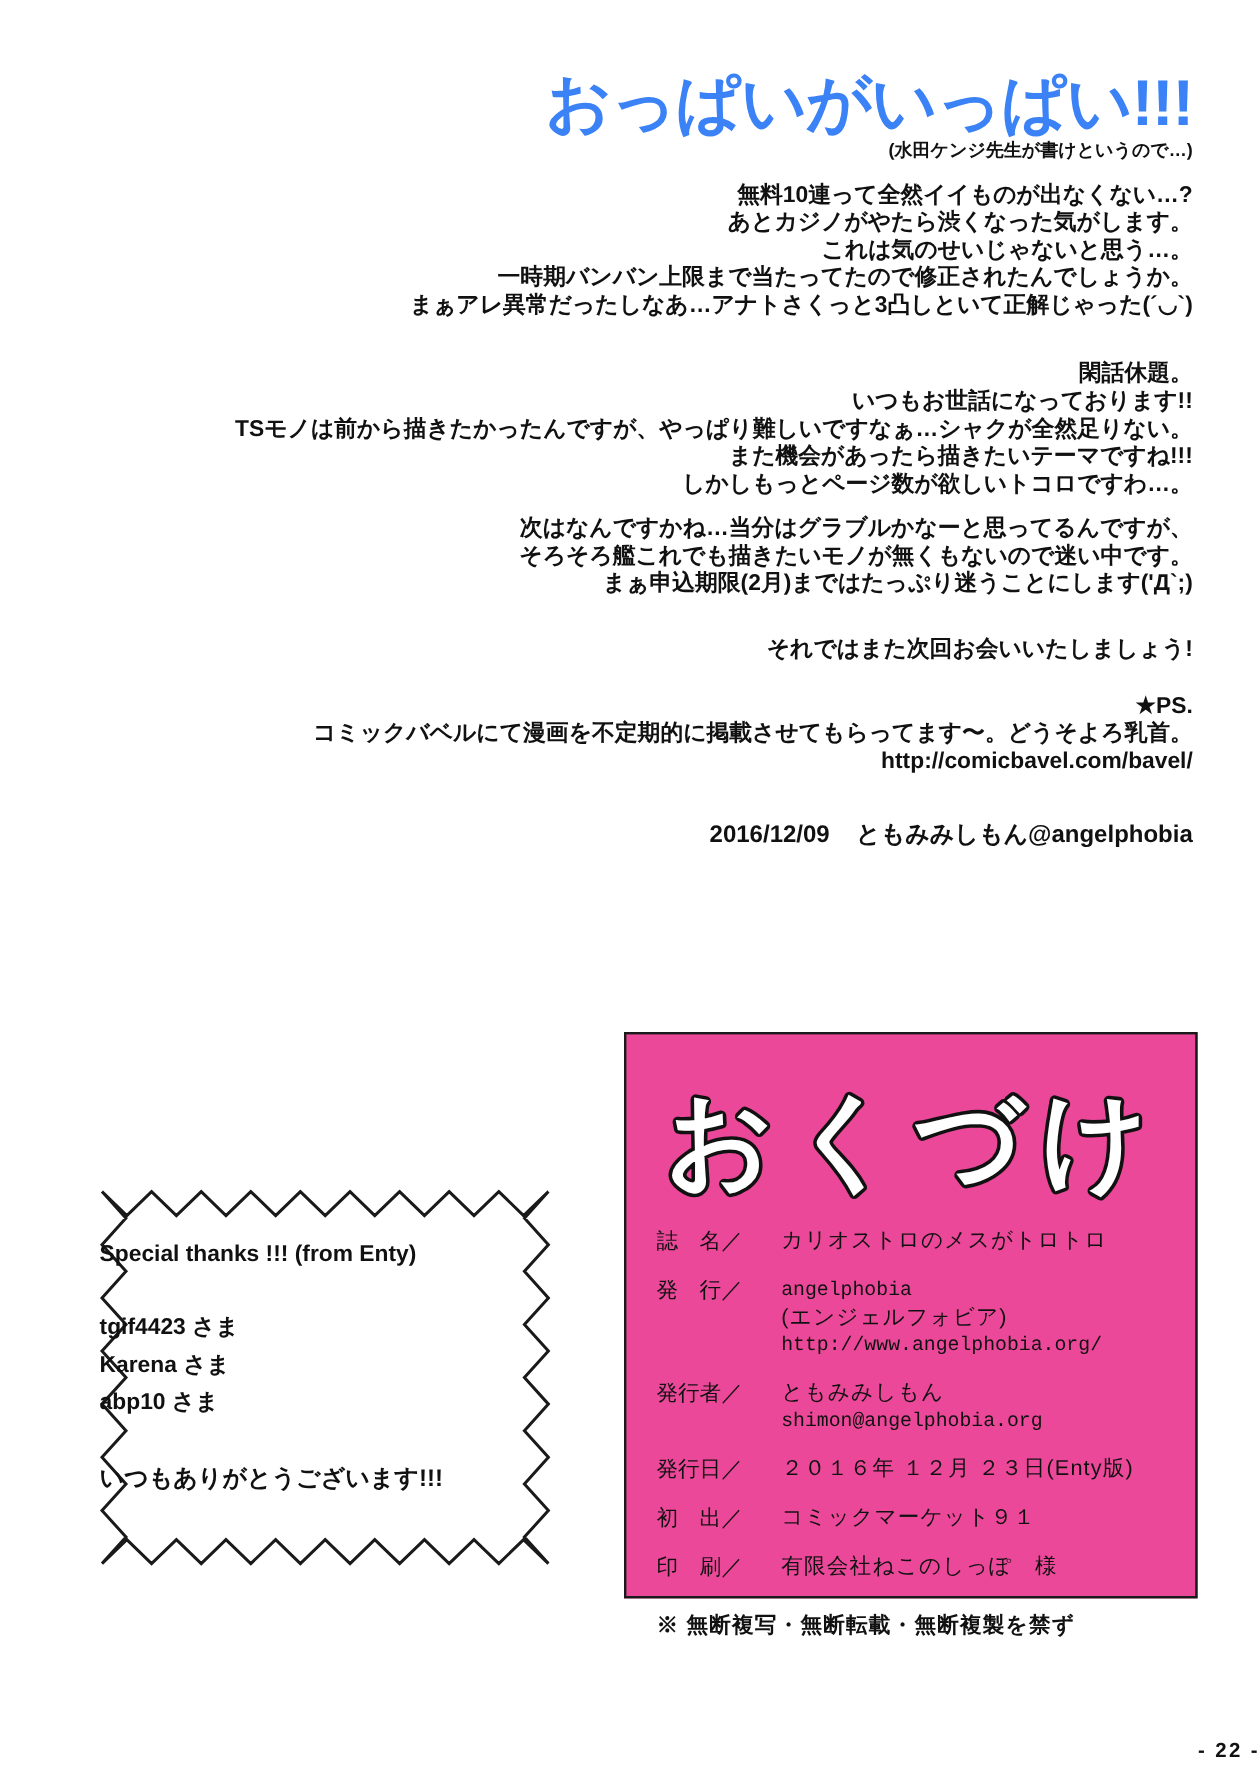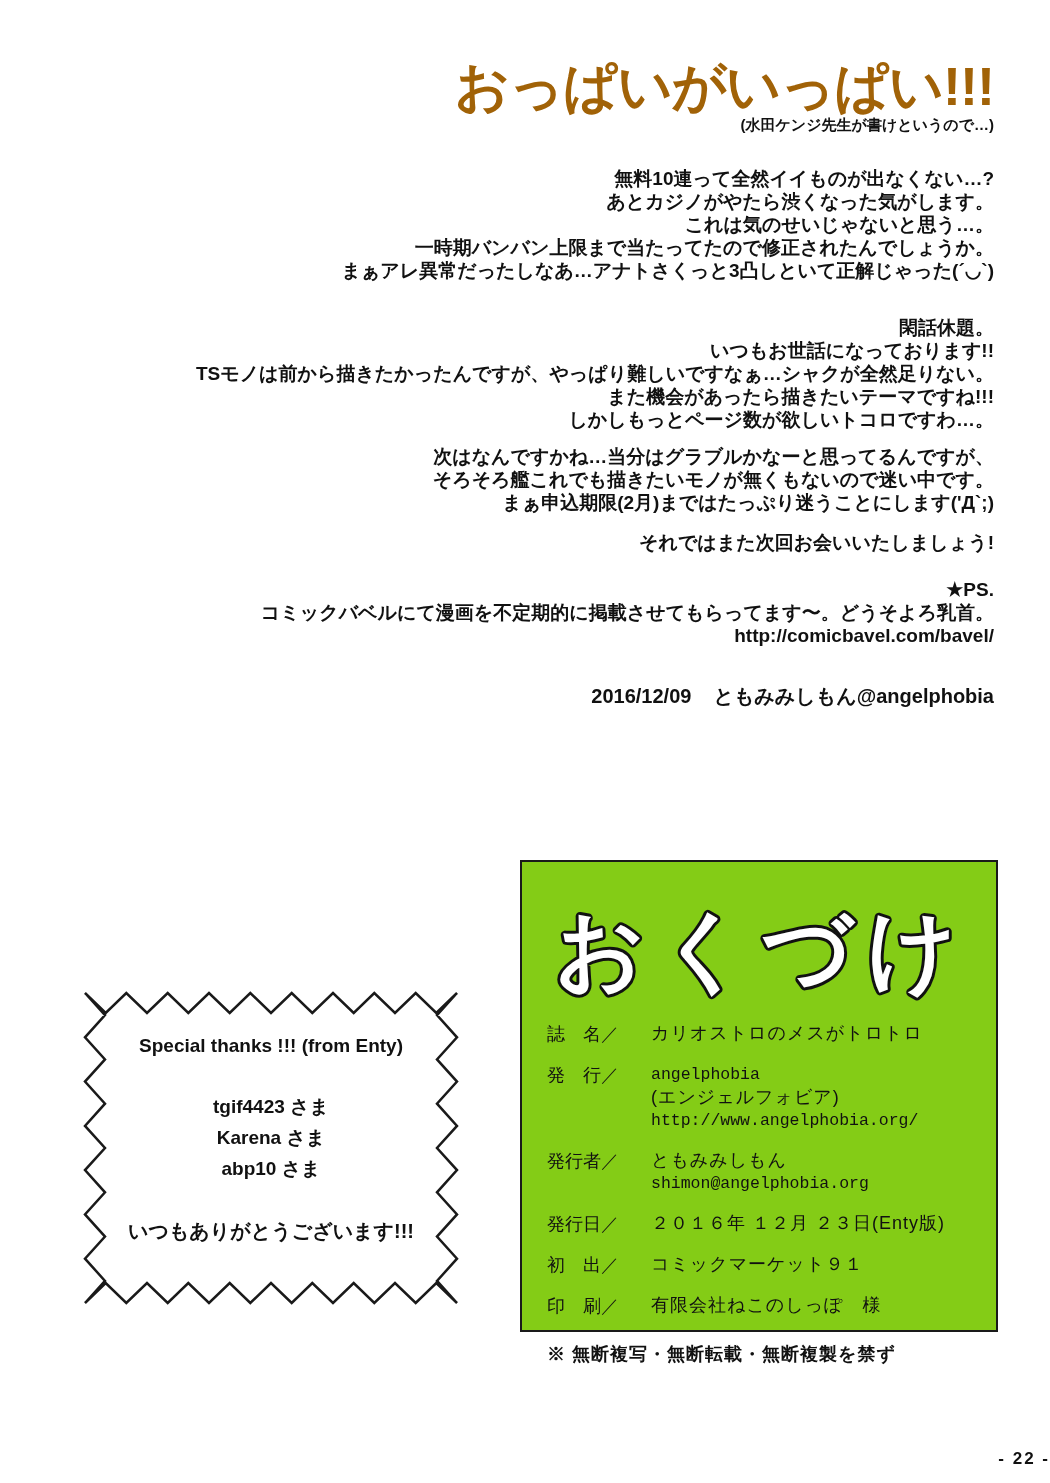--- a/index.html
+++ b/index.html
@@ -17,62 +17,62 @@
     position: absolute;
     top: 58px; right: 56px;
     width: 940px;
     text-align: right;
   }
   .masthead-title {
     font-size: 54px;
     font-weight: 900;
     letter-spacing: -1px;
     line-height: 1.05;
-    color: #a16207;
+    color: #3b82f6;
   }
   .masthead-sub {
     font-size: 15px;
     font-weight: 600;
     margin-top: 1px;
-    margin-bottom: 32px;
+    margin-bottom: 16px;
   }
   .para { font-size: 19px; font-weight: 600; line-height: 23px; letter-spacing: 0; }
   .para .ln { white-space: nowrap; }
   .para-0 { margin-bottom: 34px; }
   .para-1 { margin-bottom: 0; }
   .para-2 { margin-bottom: 14px; }
-  .para-3 { margin-bottom: 17px; }
+  .para-3 { margin-bottom: 32px; }
   .para-4 { margin-bottom: 24px; }
   .para-5 { margin-bottom: 36px; }
   .signoff { font-size: 20px; font-weight: 600; }
   .signoff .gap { display: inline-block; width: 22px; }
 
   
   .thanks-box {
     position: absolute;
     left: 83px; top: 991px;
     width: 376px; height: 314px;
   }
   .thanks-box svg.zz { position: absolute; inset: 0; }
   .thanks-content {
     position: absolute; inset: 0;
     padding-top: 44px;
-    text-align: center;
+    text-align: left;
   }
   .thanks-title { font-size: 19px; font-weight: 800; letter-spacing: 0; margin-bottom: 34px; }
   .thanks-name { font-size: 19px; font-weight: 800; line-height: 31px; }
   .thanks-closing { font-size: 20px; font-weight: 800; margin-top: 34px; }
 
   
   .colophon-box {
     position: absolute;
     left: 520px; top: 860px;
     width: 478px; height: 472px;
     border: 2px solid #1a1a1a;
-    background: #84cc16;
+    background: #ec4899;
     padding: 14px 18px 0 25px;
   }
   .colophon-title-svg { display: block; margin: 4px auto 10px auto; }
   .col-row { display: flex; align-items: flex-start; margin-bottom: 17px; }
   .col-label {
     flex: 0 0 104px;
     font-size: 18px;
     font-weight: 500;
     letter-spacing: 0;
     white-space: nowrap;

